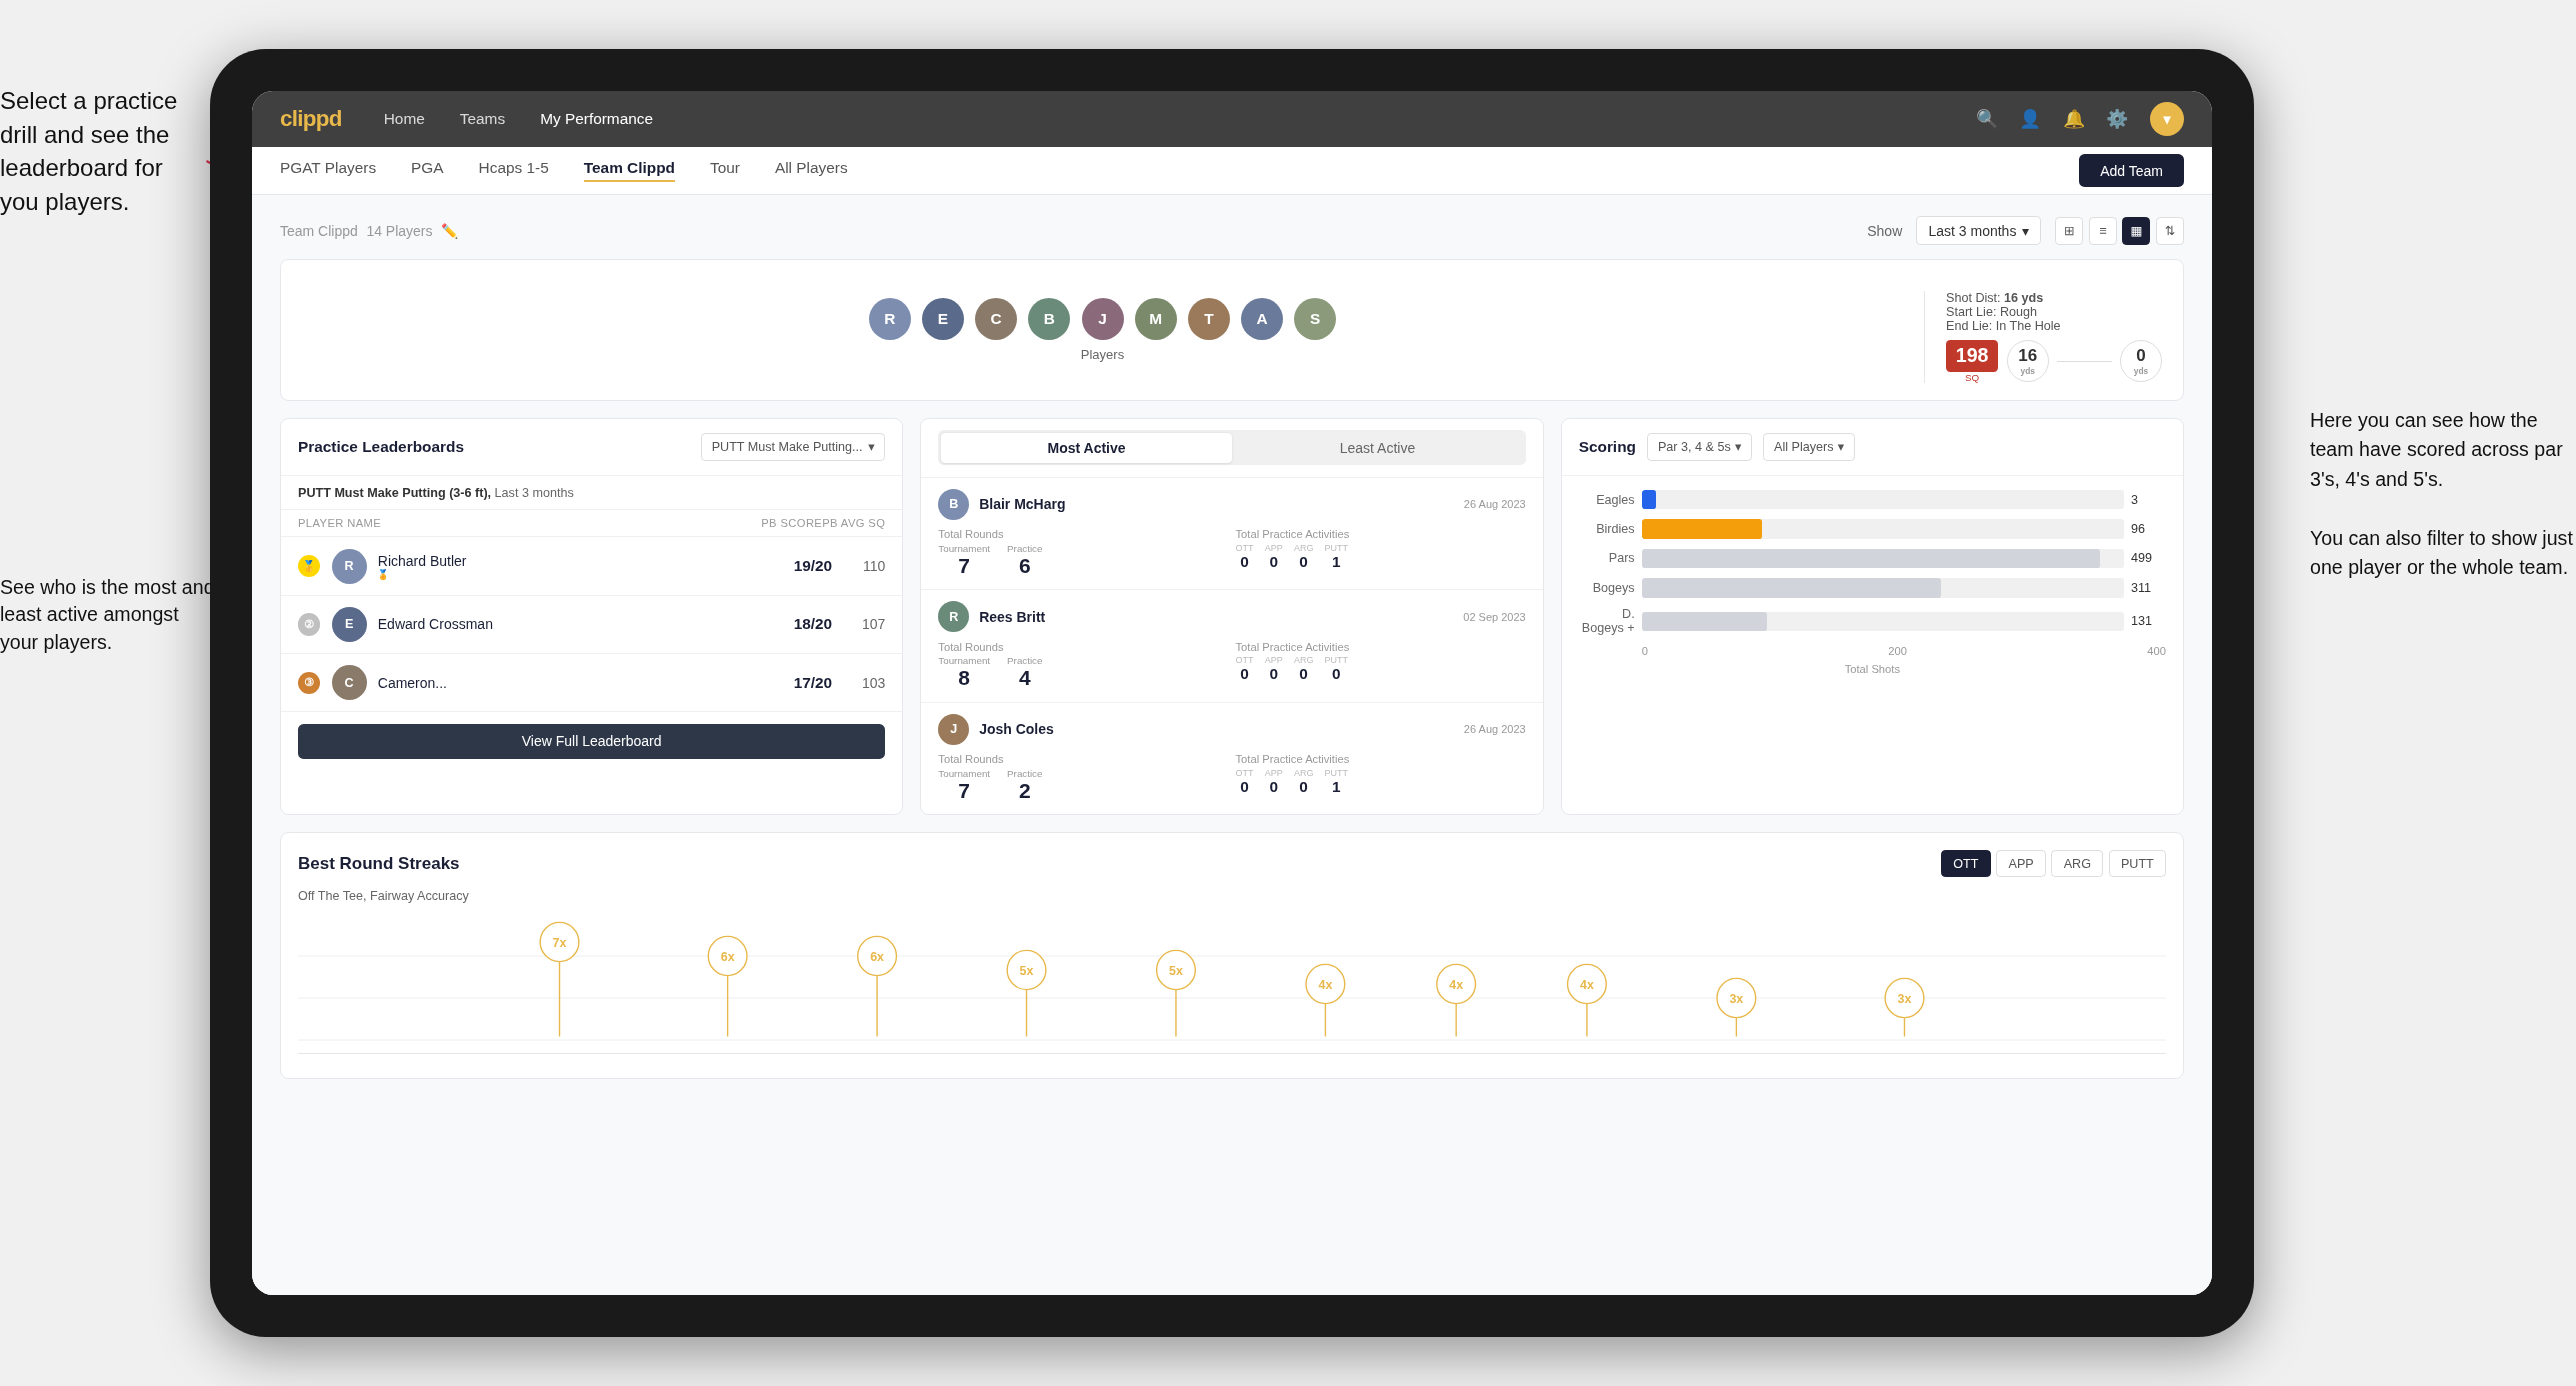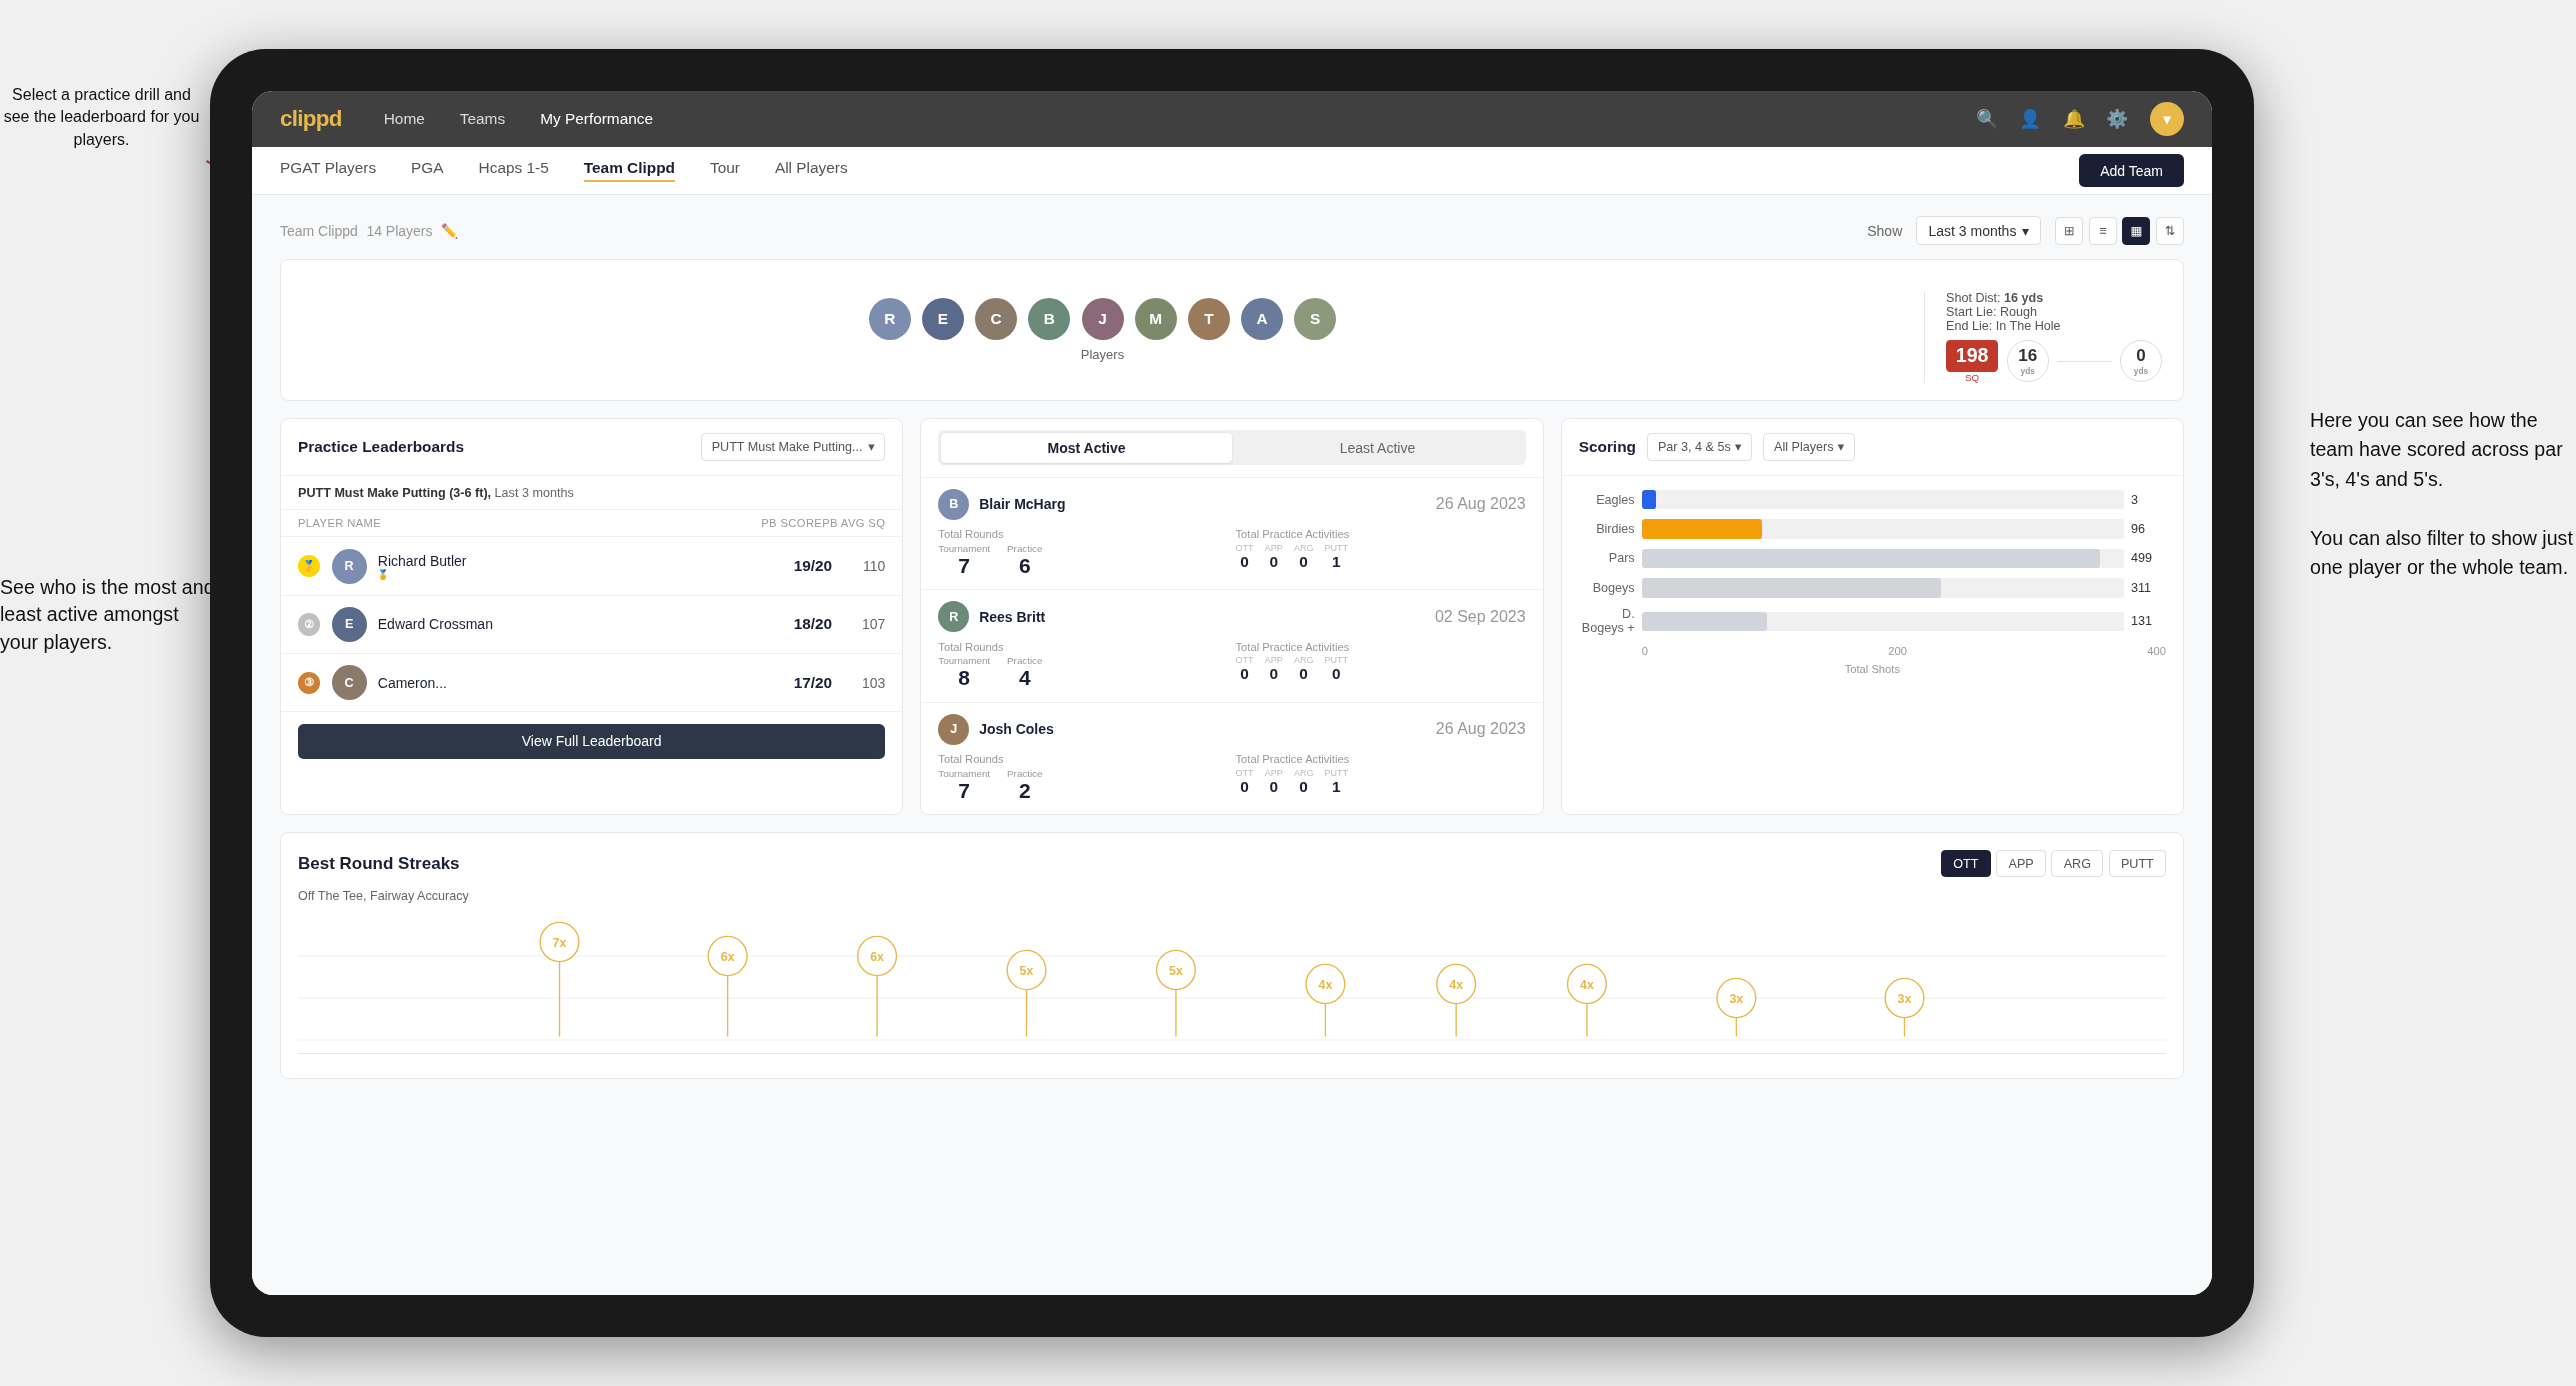--- a/index.html
+++ b/index.html
@@ -11,25 +11,24 @@
       position: relative;
       overflow: hidden;
     }
 
     
     .annotation-left-top {
       position: absolute;
       left: 0;
       top: 84px;
       width: 203px;
-      font-size: 16px;
+      font-size: 24px;
       line-height: 1.4;
       color: #111;
       font-weight: 400;
-      text-align: center;
     }
     .annotation-left-bottom {
       position: absolute;
       left: 0;
       top: 574px;
       width: 217px;
       font-size: 19.6px;
       line-height: 1.4;
       color: #111;
       font-weight: 400;
@@ -439,21 +438,21 @@
       border-radius: 50%;
       background: #7c8db0;
       display: flex;
       align-items: center;
       justify-content: center;
       color: #fff;
       font-size: 12.6px;
       font-weight: 600;
     }
     .pa-name { font-size: 14px; font-weight: 600; color: #1a1f36; flex: 1; }
-    .pa-date { font-size: 16px; color: #999; }
+    .pa-date { font-size: 11px; color: #999; }
     .pa-stats {
       display: grid;
       grid-template-columns: 1fr 1fr;
       gap: 7px;
     }
     .pa-stat-label { font-size: 11.2px; color: #999; margin-bottom: 2.8px; }
     .pa-main-vals {
       display: flex;
       gap: 17px;
     }

